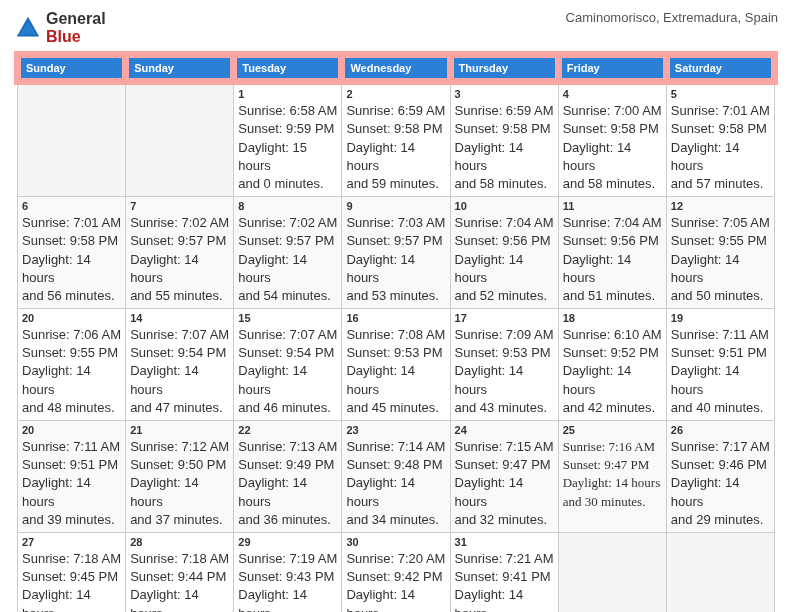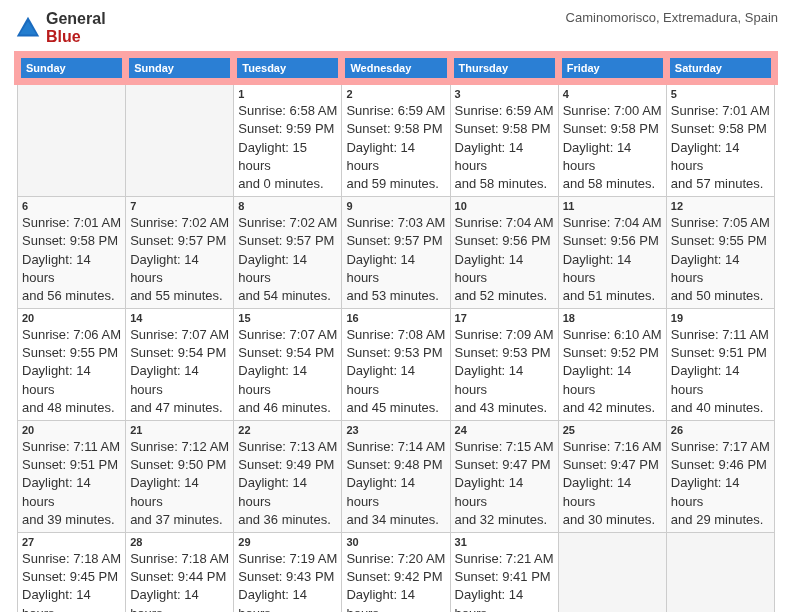--- a/index.html
+++ b/index.html
@@ -305,21 +305,21 @@
           </td>
           <td>
             <span class="day-num">24</span>
             <div class="day-info" style="white-space: pre-line;">Sunrise: 7:15 AM
 Sunset: 9:47 PM
 Daylight: 14 hours
 and 32 minutes.</div>
           </td>
           <td>
             <span class="day-num">25</span>
-            <div class="day-info" style="white-space: pre-line;">Sunrise: 7:16 AM
+            <div class="day-info" style="white-space: pre-line; font-family: Liberation Serif, serif;">Sunrise: 7:16 AM
 Sunset: 9:47 PM
 Daylight: 14 hours
 and 30 minutes.</div>
           </td>
           <td>
             <span class="day-num">26</span>
             <div class="day-info" style="white-space: pre-line;">Sunrise: 7:17 AM
 Sunset: 9:46 PM
 Daylight: 14 hours
 and 29 minutes.</div>

